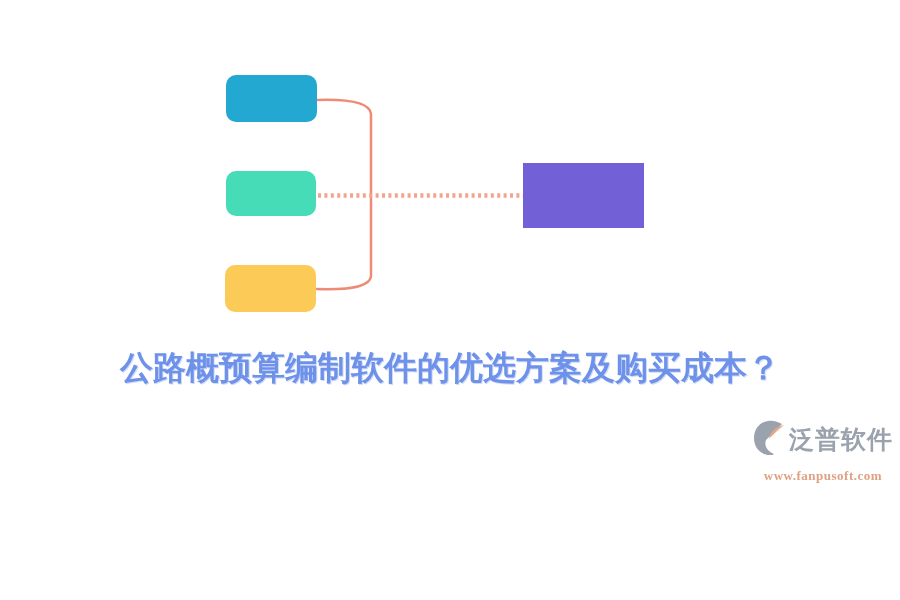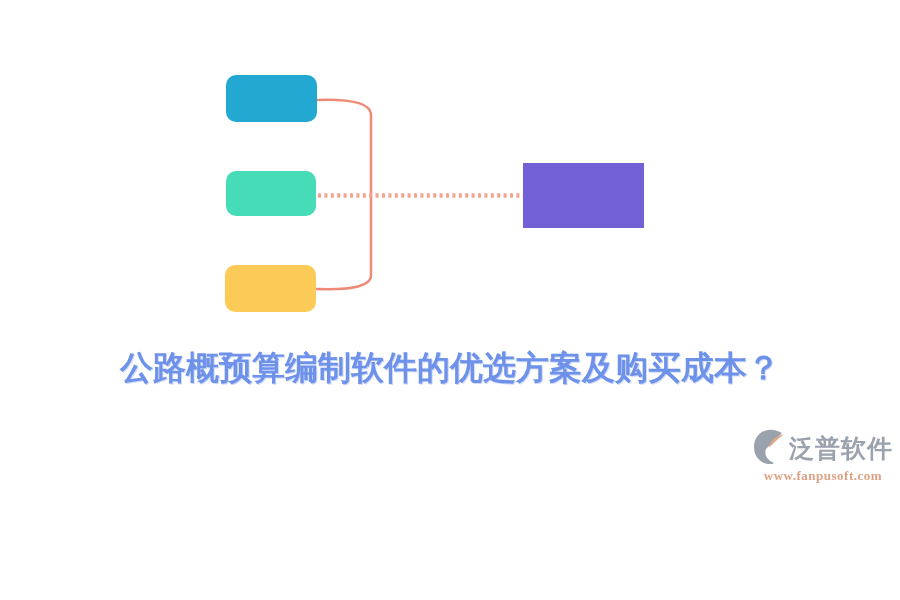--- a/index.html
+++ b/index.html
@@ -40,21 +40,21 @@
   #watermark .row{display:flex;align-items:center;margin-top:48px;}
   #brand-text{
     font-family:"Liberation Serif","DejaVu Serif",serif;
     font-weight:bold;font-size:25px;
     letter-spacing:1px;
     margin-left:2px;
   }
   #brand-url{
     font-family:"Liberation Serif","DejaVu Serif",serif;
     font-weight:bold;font-size:13px;
-    margin-top:1px;
+    margin-top:10px;
     letter-spacing:0.5px;
   }
 </style>
 </head>
 <body>
 
 <div id="stage">
 
   <svg id="connectors" viewBox="0 0 900 600">
     <path d="M317 100 C350 99 370 103 371 114 L371 276 C370 287 350 290 317 289" fill="none" stroke-width="2.5" stroke-linecap="round" style="stroke: rgb(238, 138, 118);"></path>

